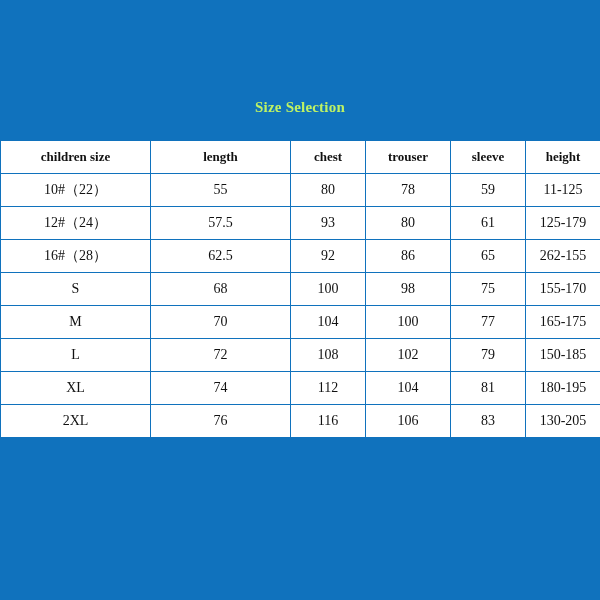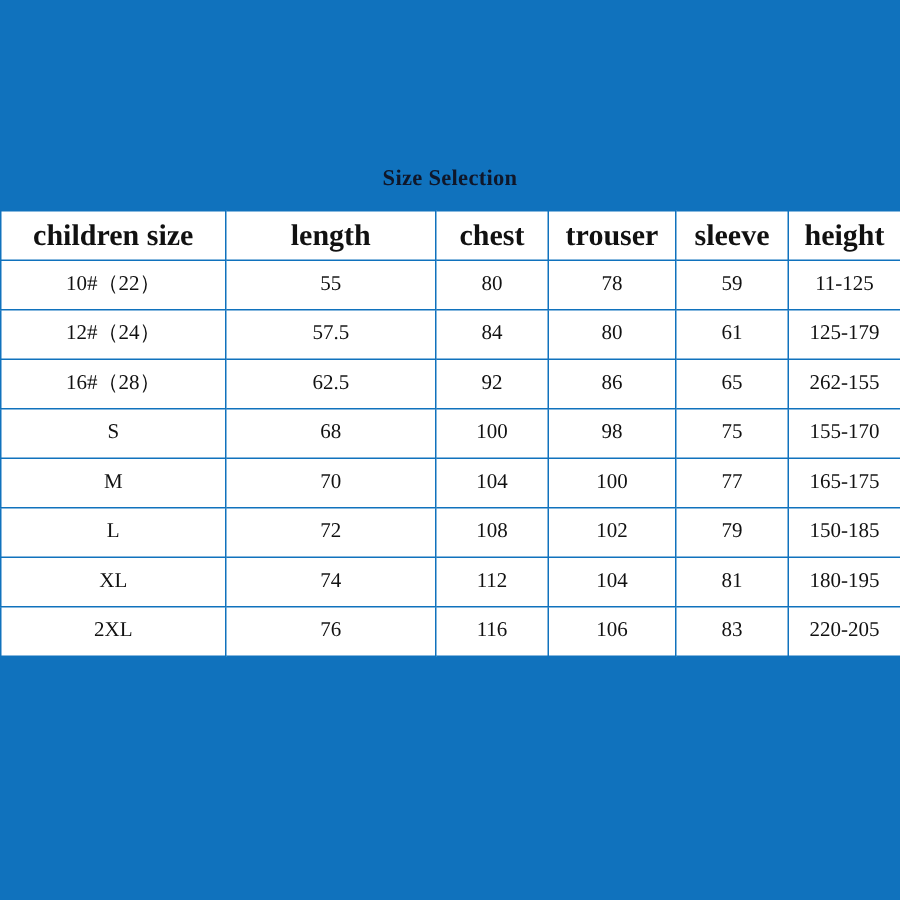--- a/index.html
+++ b/index.html
@@ -24,25 +24,25 @@
     left: 0;
     top: 0;
     width: 600px;
     height: 140px;
     display: flex;
     align-items: flex-end;
     justify-content: center;
     background: #1072bd;
   }
   .title-text {
-    color: #0f172a;
+    color: #bef264;
     font-size: 15px;
     font-weight: bold;
     font-family: "Liberation Serif", serif;
-    padding-bottom: 12px;
+    padding-bottom: 24px;
     letter-spacing: 0.2px;
     margin-top: 36px;
   }
   table.size-table {
     position: absolute;
     left: 0;
     top: 140px;
     width: 600px;
     border-collapse: collapse;
     table-layout: fixed;
@@ -55,21 +55,21 @@
     vertical-align: middle;
     font-size: 14px;
     color: #111111;
     font-family: "Liberation Serif", serif;
     padding: 0;
     background: #ffffff;
     line-height: 1.1;
   }
   table.size-table tr.header-row td {
     font-weight: bold;
-    font-size: 20px;
+    font-size: 13px;
   }
   
   col.c0 { width: 150px; }
   col.c1 { width: 140px; }
   col.c2 { width: 75px; }
   col.c3 { width: 85px; }
   col.c4 { width: 75px; }
   col.c5 { width: 75px; }
 
   .bottom-fill {
@@ -112,21 +112,21 @@
         <td>10#（22）</td>
         <td>55</td>
         <td>80</td>
         <td>78</td>
         <td>59</td>
         <td>11-125</td>
       </tr>
       <tr>
         <td>12#（24）</td>
         <td>57.5</td>
-        <td>84</td>
+        <td>93</td>
         <td>80</td>
         <td>61</td>
         <td>125-179</td>
       </tr>
       <tr>
         <td>16#（28）</td>
         <td>62.5</td>
         <td>92</td>
         <td>86</td>
         <td>65</td>
@@ -164,19 +164,19 @@
         <td>104</td>
         <td>81</td>
         <td>180-195</td>
       </tr>
       <tr>
         <td>2XL</td>
         <td>76</td>
         <td>116</td>
         <td>106</td>
         <td>83</td>
-        <td>220-205</td>
+        <td>130-205</td>
       </tr>
     </tbody>
   </table>
 
   <div class="bottom-fill"></div>
 </div>
 
 </body></html>

